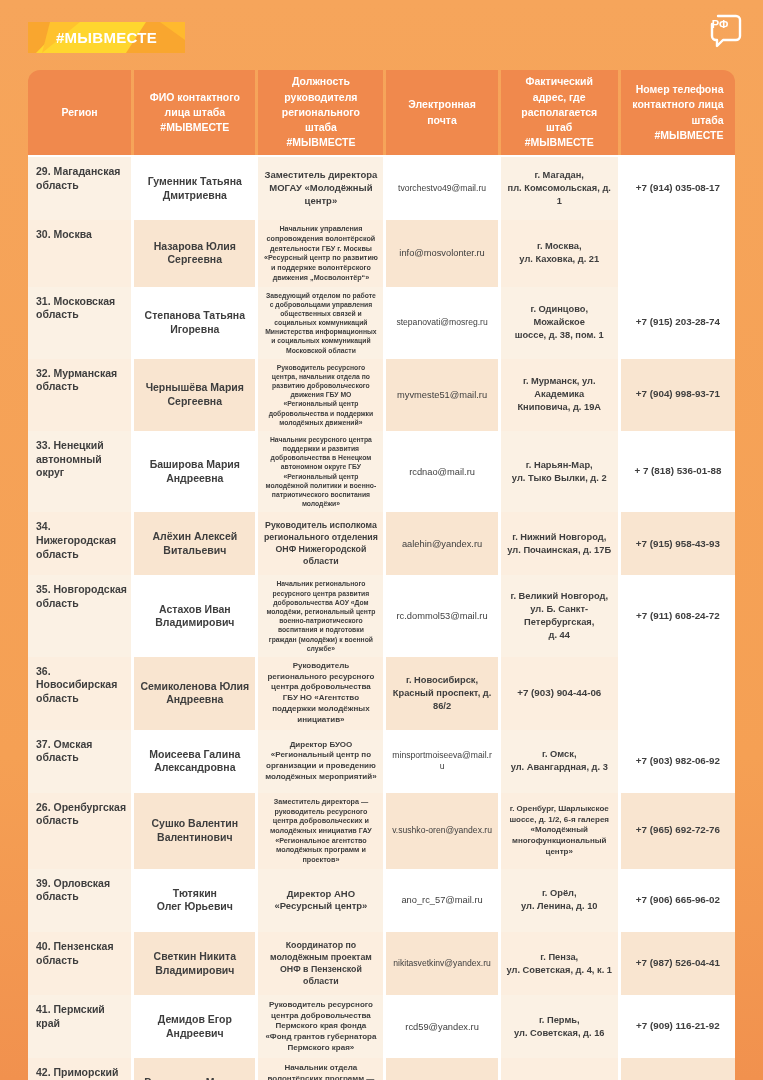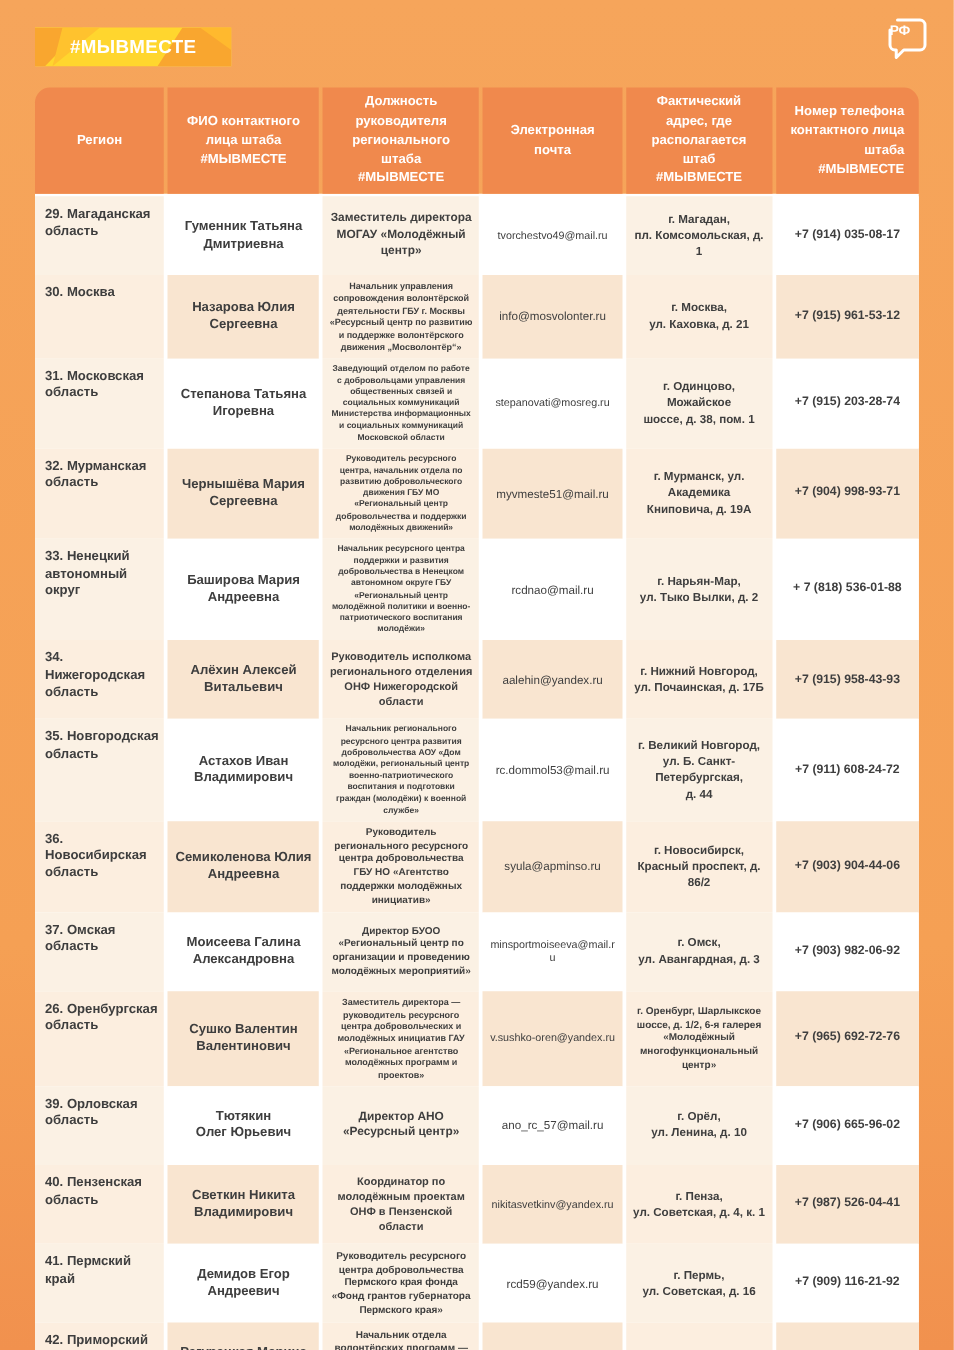--- a/index.html
+++ b/index.html
@@ -155,21 +155,20 @@
   </div>
 
   <div class="grid-row row">
     <div class="cell region">30. Москва</div>
     <div class="cell name">Назарова Юлия
 Сергеевна</div>
     <div class="cell position fs2">Начальник управления сопровождения волонтёрской деятельности ГБУ г. Москвы «Ресурсный центр по развитию и поддержке волонтёрского движения „Мосволонтёр“»</div>
     <div class="cell email">info@mosvolonter.ru</div>
     <div class="cell address">г. Москва,
 ул. Каховка, д. 21</div>
-    <div class="cell phone">+7 (915) 961-53-12</div>
   </div>
 
   <div class="grid-row row">
     <div class="cell region">31. Московская
 область</div>
     <div class="cell name">Степанова Татьяна
 Игоревна</div>
     <div class="cell position fs1">Заведующий отделом по работе с добровольцами управления общественных связей и социальных коммуникаций Министерства информационных и социальных коммуникаций Московской области</div>
     <div class="cell email email-sm">stepanovati@mosreg.ru</div>
     <div class="cell address">г. Одинцово, Можайское
@@ -225,21 +224,20 @@
 д. 44</div>
     <div class="cell phone">+7 (911) 608-24-72</div>
   </div>
 
   <div class="grid-row row">
     <div class="cell region">36. Новосибирская
 область</div>
     <div class="cell name">Семиколенова Юлия
 Андреевна</div>
     <div class="cell position fs3">Руководитель регионального ресурсного центра добровольчества ГБУ НО «Агентство поддержки молодёжных инициатив»</div>
-    <div class="cell email">syula@apminso.ru</div>
     <div class="cell address">г. Новосибирск,
 Красный проспект, д. 86/2</div>
     <div class="cell phone">+7 (903) 904-44-06</div>
   </div>
 
   <div class="grid-row row">
     <div class="cell region">37. Омская область</div>
     <div class="cell name">Моисеева Галина
 Александровна</div>
     <div class="cell position fs3">Директор БУОО «Региональный центр по организации и проведению молодёжных мероприятий»</div>

